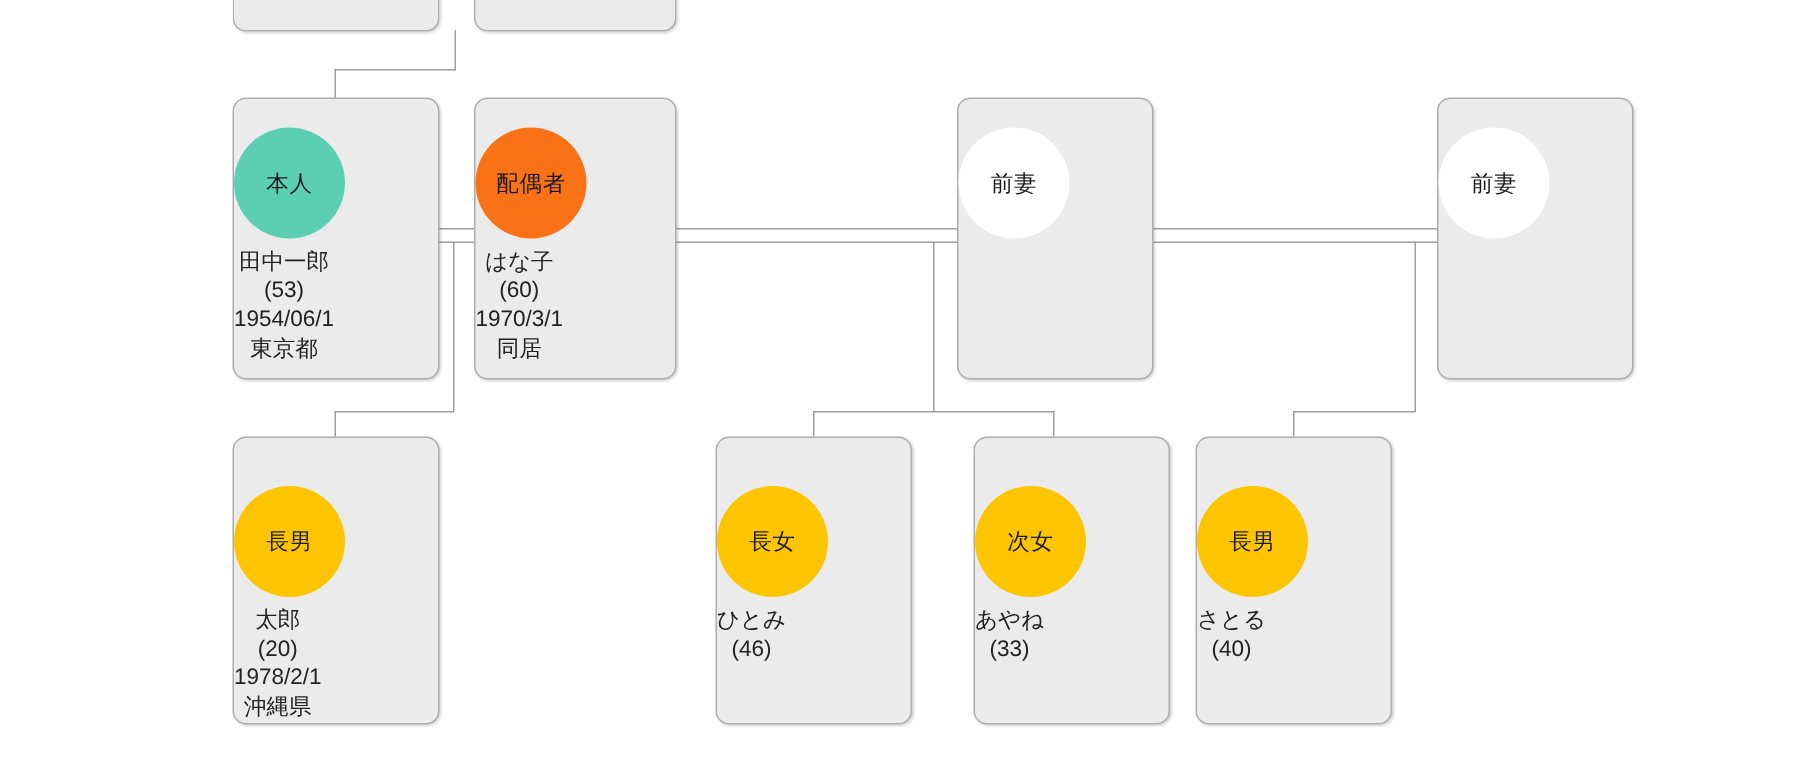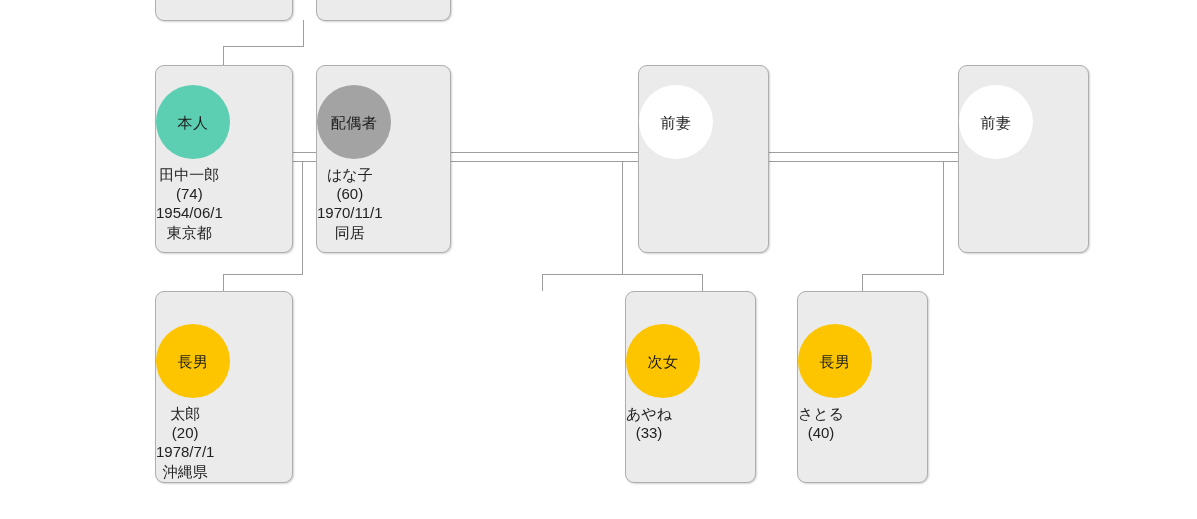--- a/index.html
+++ b/index.html
@@ -100,34 +100,34 @@
   <div class="card partial" style="left:155px; top:-40px; width:138px; height:61px;"></div>
 
   <div class="card partial" style="left:316px; top:-40px; width:135px; height:61px;"></div>
 
   <div class="card" style="left:155px; top:65px; width:138px; height:188px; padding-top:19px;">
     <div class="circle" style="width:74px; height:74px; background:#5ccfb2;">
       <span class="circle-label">本人</span>
     </div>
     <div class="info">
       <div>田中一郎</div>
-      <div>(74)</div>
+      <div>(53)</div>
       <div>1954/06/1</div>
       <div>東京都</div>
     </div>
   </div>
 
   <div class="card" style="left:316px; top:65px; width:135px; height:188px; padding-top:19px;">
-    <div class="circle" style="width:74px; height:74px; background:#a3a3a3;">
+    <div class="circle" style="width:74px; height:74px; background:#f97316;">
       <span class="circle-label">配偶者</span>
     </div>
     <div class="info">
       <div>はな子</div>
       <div>(60)</div>
-      <div>1970/11/1</div>
+      <div>1970/3/1</div>
       <div>同居</div>
     </div>
   </div>
 
   <div class="card" style="left:638px; top:65px; width:131px; height:188px; padding-top:19px;">
     <div class="circle" style="width:74px; height:74px; background:#ffffff;">
       <span class="circle-label">前妻</span>
     </div>
     <div class="info">
       <div></div>
@@ -145,27 +145,36 @@
     </div>
   </div>
 
   <div class="card" style="left:155px; top:291px; width:138px; height:192px; padding-top:32px;">
     <div class="circle" style="width:74px; height:74px; background:#fcc500;">
       <span class="circle-label">長男</span>
     </div>
     <div class="info">
       <div>太郎</div>
       <div>(20)</div>
-      <div>1978/7/1</div>
+      <div>1978/2/1</div>
       <div>沖縄県</div>
     </div>
   </div>
 
+  <div class="card" style="left:477px; top:291px; width:131px; height:192px; padding-top:32px;">
+    <div class="circle" style="width:74px; height:74px; background:#fcc500;">
+      <span class="circle-label">長女</span>
+    </div>
+    <div class="info">
+      <div>ひとみ</div>
+      <div>(46)</div>
+    </div>
+  </div>
 
-  <div class="card" style="left:625px; top:291px; width:131px; height:192px; padding-top:32px;">
+  <div class="card" style="left:649px; top:291px; width:131px; height:192px; padding-top:32px;">
     <div class="circle" style="width:74px; height:74px; background:#fcc500;">
       <span class="circle-label">次女</span>
     </div>
     <div class="info">
       <div>あやね</div>
       <div>(33)</div>
     </div>
   </div>
 
   <div class="card" style="left:797px; top:291px; width:131px; height:192px; padding-top:32px;">

